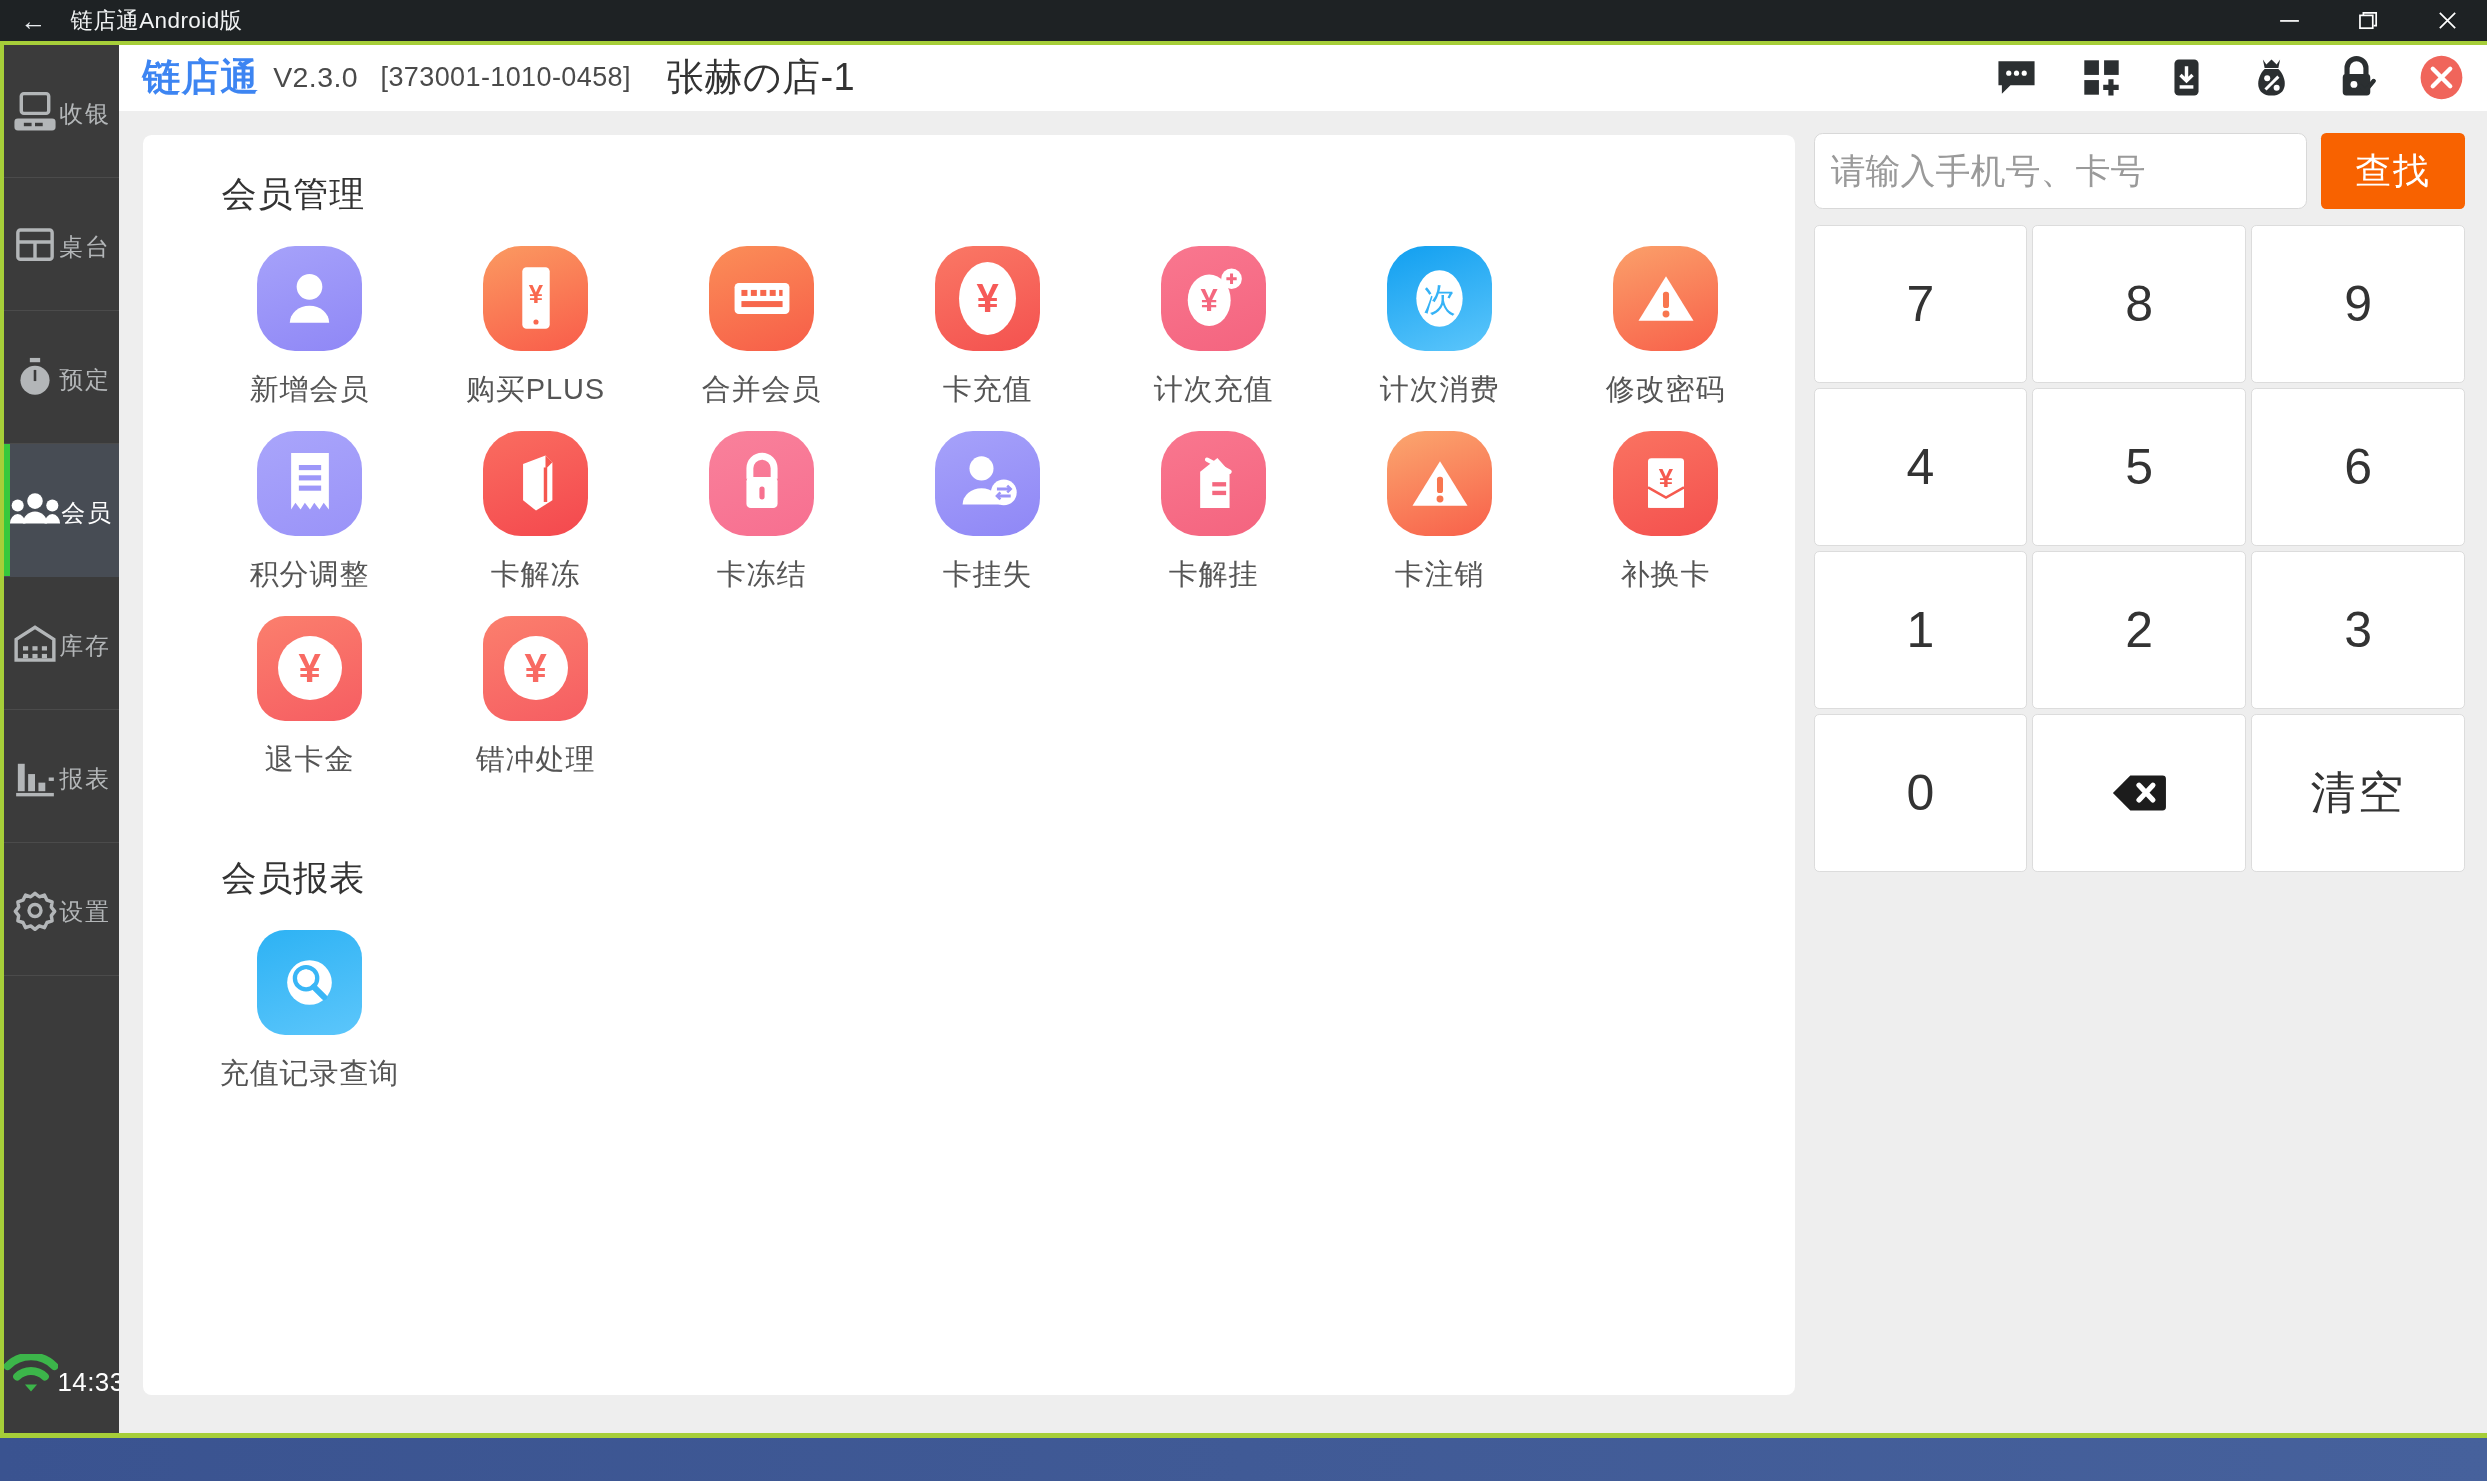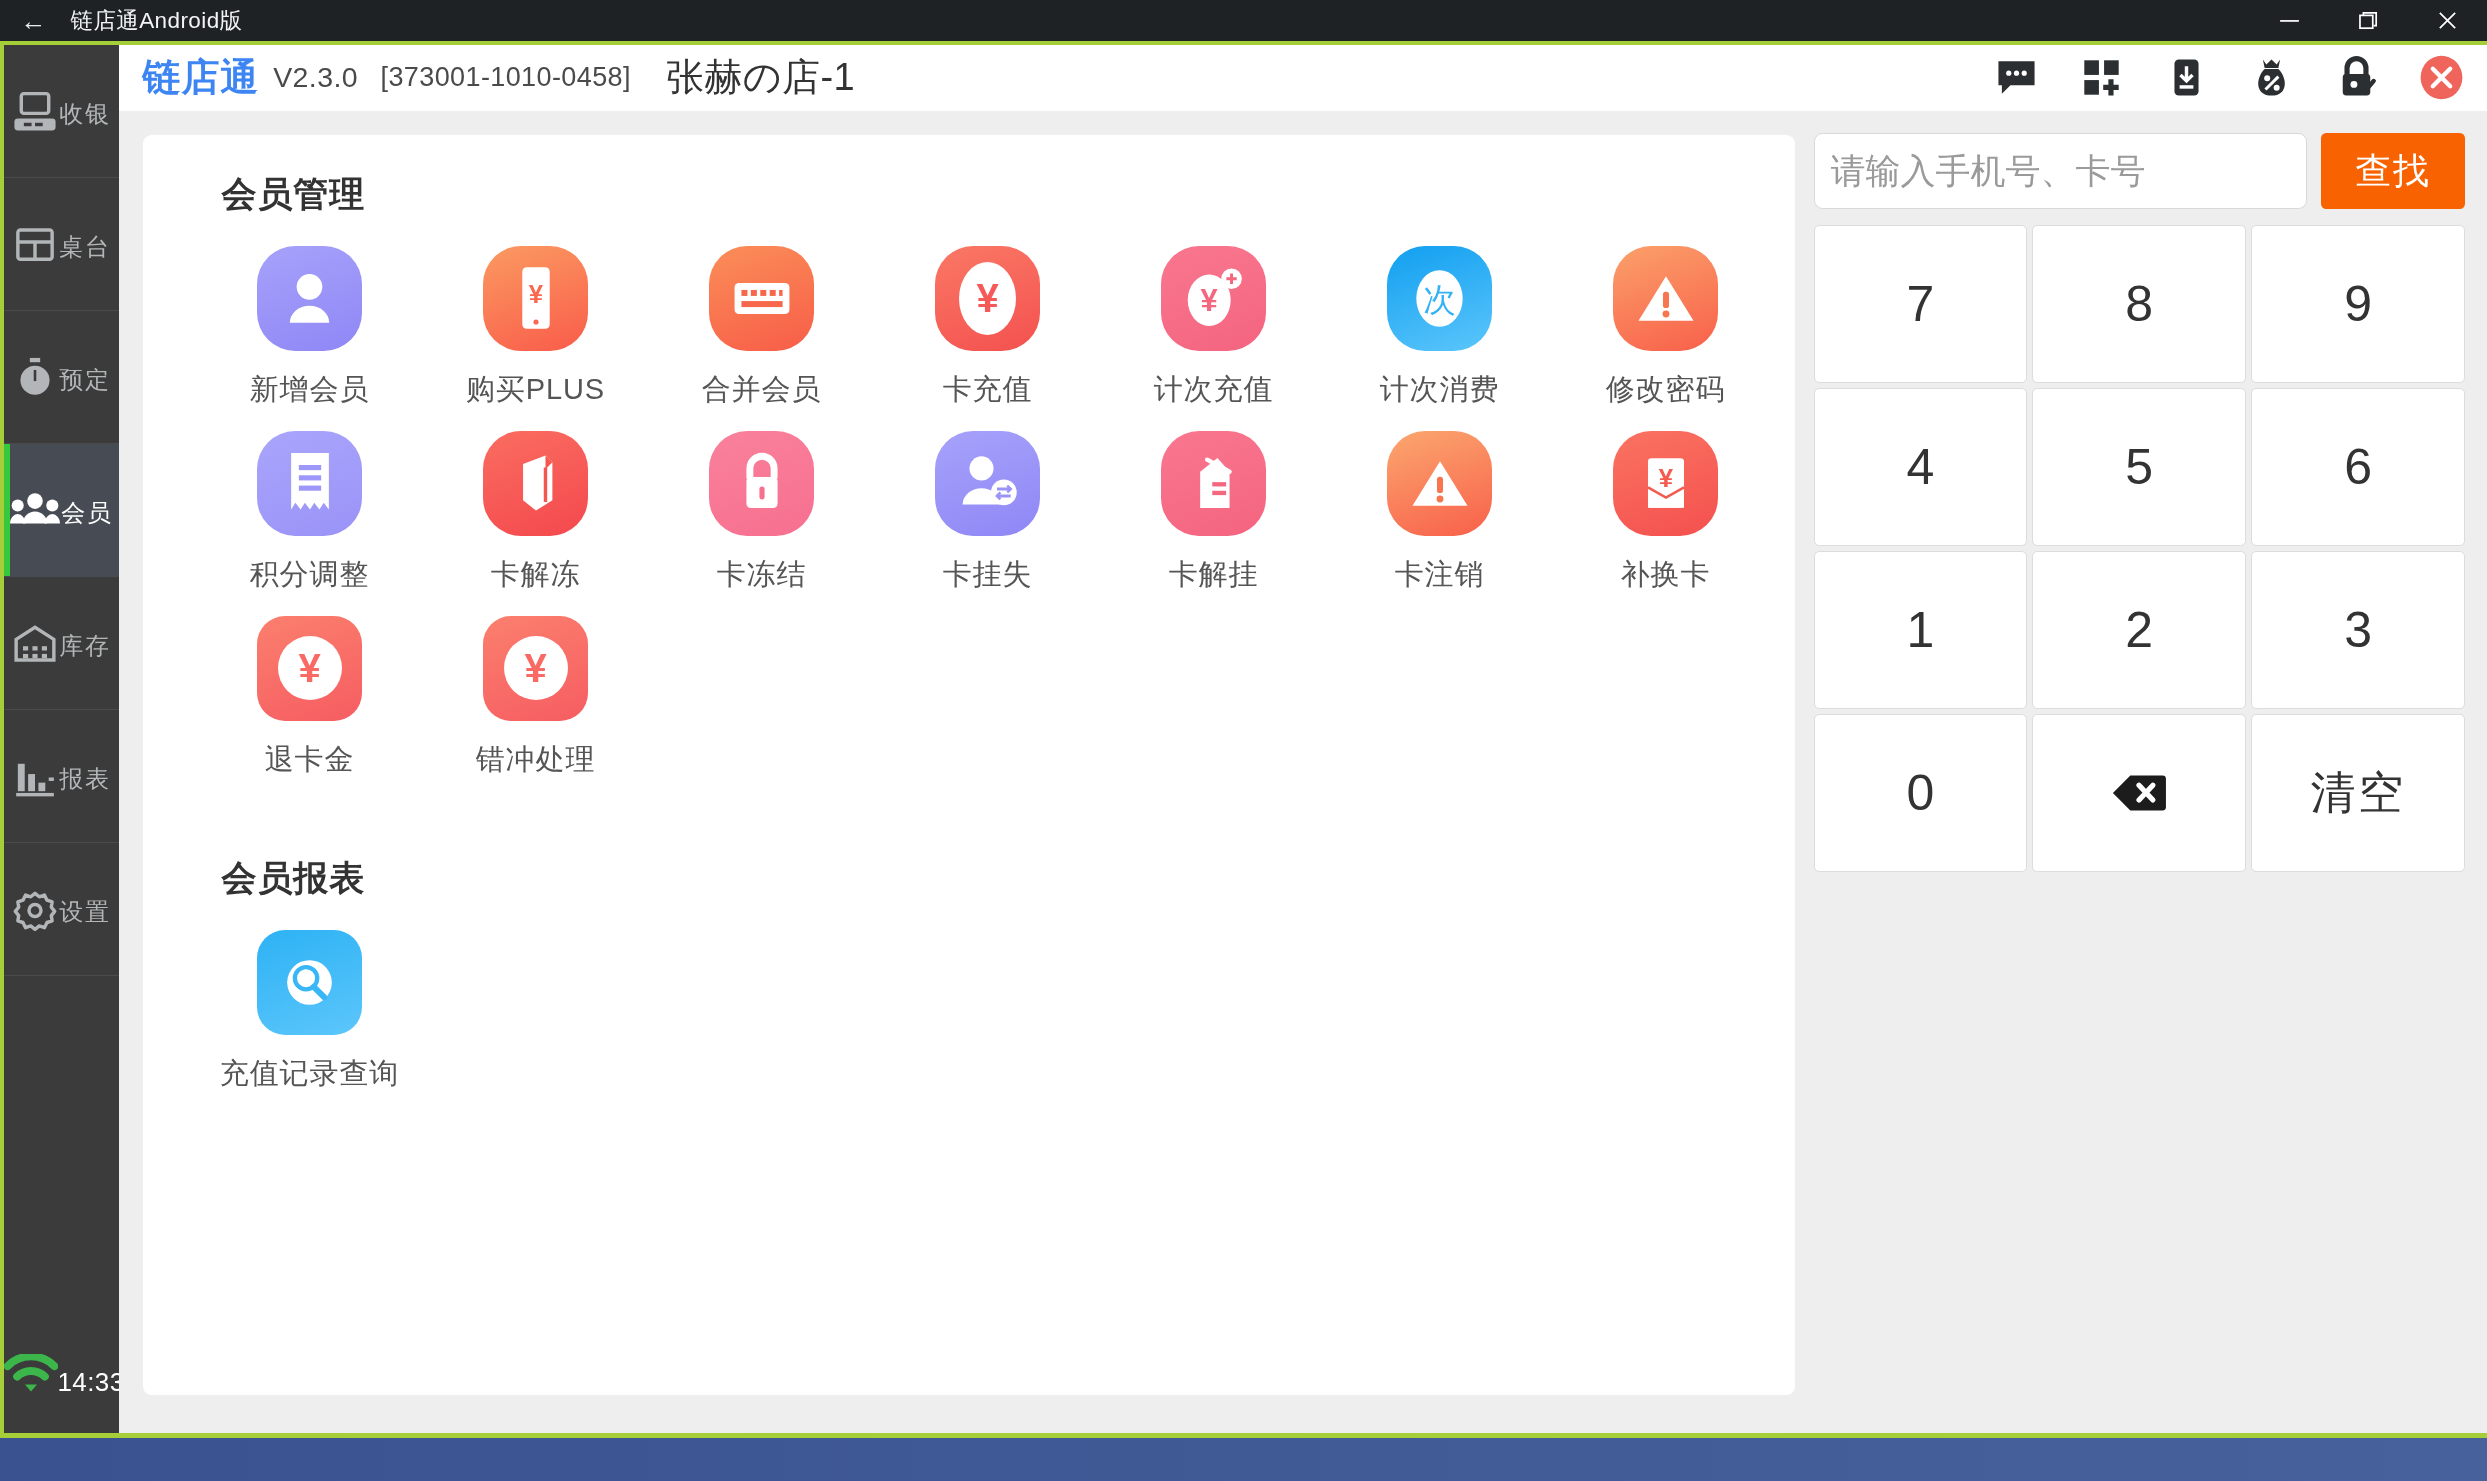--- a/index.html
+++ b/index.html
@@ -112,21 +112,21 @@
   
   #card {
     margin: 24px 0 38px 24px;
     width: 1652px;
     background: #ffffff;
     border-radius: 8.6px;
     padding: 36px 0 0 0;
     overflow: hidden;
   }
   .section-title {
-    font-size: 35px; font-weight: bold; color: #333333;
+    font-size: 35px; font-weight: normal; color: #333333;
     margin-left: 79px; letter-spacing: 0.9px;
   }
   .tile-grid {
     display: flex; flex-wrap: wrap;
     margin: 0 0 0 54px;
     padding-top: 28px;
   }
   .tile {
     width: 226px;
     display: flex; flex-direction: column; align-items: center;

